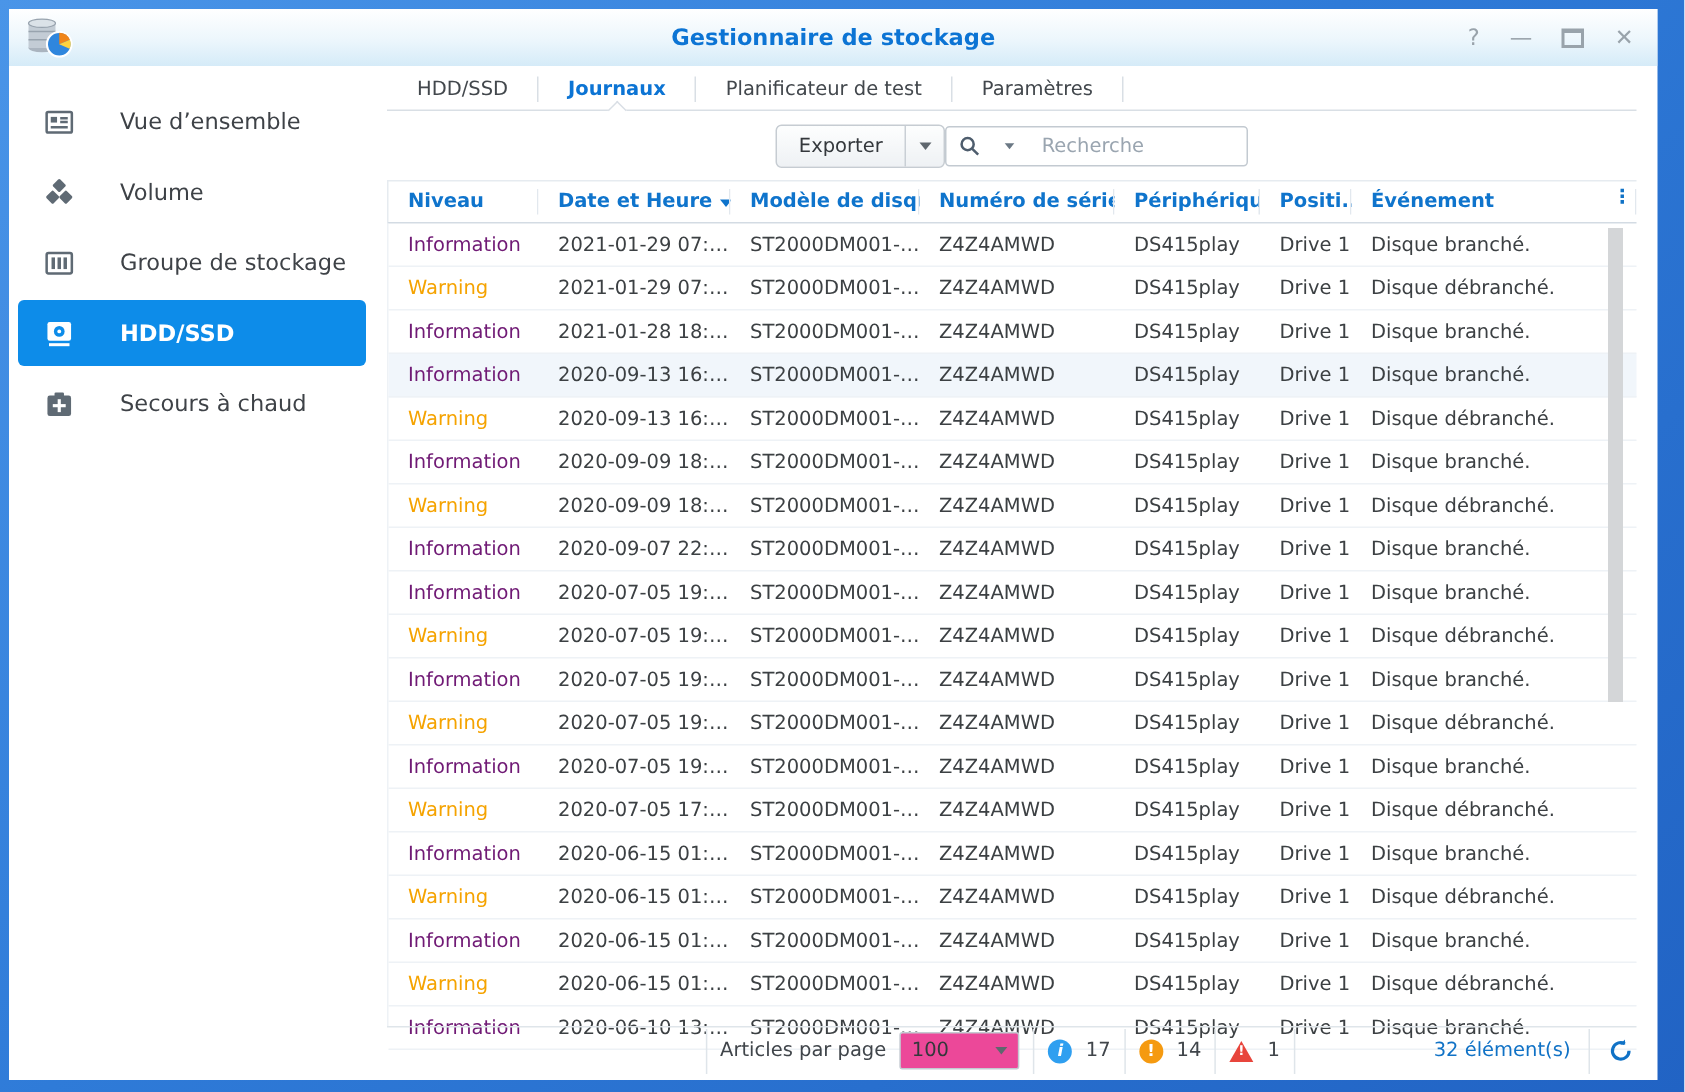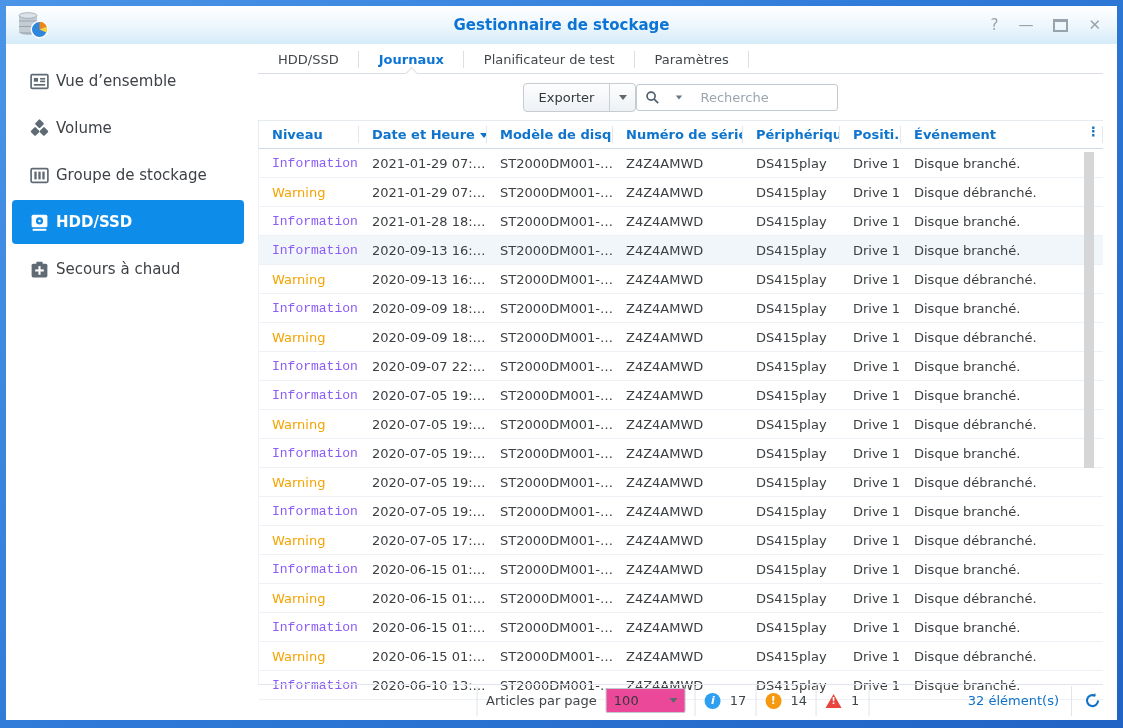--- a/index.html
+++ b/index.html
@@ -1,34 +1,34 @@
 <!DOCTYPE html>
 <html><head>
 <meta charset="utf-8">
 <style>
   html,body{margin:0;padding:0;}
   body{width:1123px;height:728px;font-family:"DejaVu Sans","Liberation Sans",sans-serif;font-size:13px;overflow:hidden;}
-  .frame{width:1123px;height:728px;box-sizing:border-box;padding:6px 6px 8px 6px;
+  .frame{width:1123px;height:728px;box-sizing:border-box;padding:6px 18px 8px 6px;
          background:linear-gradient(140deg,#4a95e8 0%,#2f7bd8 45%,#2163c4 100%);}
   .window{width:100%;height:100%;background:#fff;display:flex;flex-direction:column;overflow:hidden;}
 
   
   .titlebar{flex:0 0 38px;background:linear-gradient(180deg,#ffffff 0%,#ecf6fc 55%,#d5ebf8 100%);
             position:relative;display:flex;align-items:center;}
   .app-icon{position:absolute;left:10px;top:5px;width:34px;height:28px;}
   .title{flex:1;text-align:center;color:#0c74d4;font-weight:bold;font-size:15px;}
   .win-controls{position:absolute;right:16px;top:0;height:100%;display:flex;align-items:center;gap:20px;
                 color:#99a3ab;font-size:15px;}
   .win-controls span{cursor:pointer;line-height:1;}
   .max-box{display:inline-block;width:11px;height:8px;border:2px solid #99a3ab;border-top-width:3px;}
 
   
   .main{flex:1;display:flex;min-height:0;}
   .sidebar{width:246px;flex:0 0 246px;padding-top:12px;box-sizing:border-box;}
-  .sb-item{height:44px;margin:3px 8px 3px 6px;display:flex;align-items:center;gap:6px;padding-left:16px;
+  .sb-item{height:44px;margin:3px 8px 3px 6px;display:flex;align-items:center;gap:30px;padding-left:16px;
            font-size:15px;color:#3e4247;border-radius:4px;cursor:pointer;}
   .sb-item.active{background:#0d8ce9;color:#fff;font-weight:bold;}
   .sb-icon{width:22px;height:22px;display:flex;align-items:center;justify-content:center;color:#5f6a74;}
   .sb-item.active .sb-icon{color:#fff;}
   .sb-icon svg{width:21px;height:21px;}
 
   .content{flex:1;display:flex;flex-direction:column;min-width:0;padding:0 14px 4px 6px;box-sizing:border-box;}
 
   
   .tabs{flex:0 0 27px;display:flex;border-bottom:1px solid #d9dfe5;position:relative;margin-top:2px;}
@@ -60,21 +60,21 @@
       display:flex;align-items:center;gap:5px;cursor:pointer;}
   .th:not(:last-child)::after{content:"";position:absolute;right:0;top:5px;height:17px;width:1px;background:#e2e8ee;}
   .sort-caret{width:0;height:0;border-left:4px solid transparent;border-right:4px solid transparent;
               border-top:5px solid #0f74cc;margin-top:2px;}
   .col-menu{position:absolute;right:3px;top:4px;color:#1072c6;font-weight:bold;font-size:13px;cursor:pointer;
             letter-spacing:0;line-height:1;}
   .tbody{flex:1;position:relative;min-height:0;border-left:1px solid #eef2f6;}
   .row{height:28px;align-items:center;border-bottom:1px solid #eef2f6;font-size:13px;color:#3c4043;cursor:pointer;}
   .row.highlight{background:#f1f6fb;}
   .cell{padding-left:13px;white-space:nowrap;overflow:hidden;}
-  .level-Information{color:#8b5cf6;font-family:Liberation Mono, monospace;}
+  .level-Information{color:#701a75;}
   .level-Warning{color:#f5a300;}
   .vscroll{position:absolute;right:9px;top:3px;width:10px;height:316px;background:#d4d6d8;cursor:pointer;}
 
   
   .footer{flex:0 0 31px;border-top:1px solid #dfe5ea;display:flex;align-items:center;position:relative;
           font-size:13px;color:#40454a;}
   .pager{position:absolute;left:50%;transform:translateX(-52%);display:flex;align-items:center;height:100%;gap:9px;}
   .sep{width:1px;height:30px;background:#dfe5ea;align-self:center;}
   .pp-select{width:64px;height:23px;border:1px solid #c3cad1;border-radius:2px;background:#ec4899;display:flex;
              align-items:center;justify-content:space-between;padding:0 7px;cursor:pointer;color:#34383c;}

